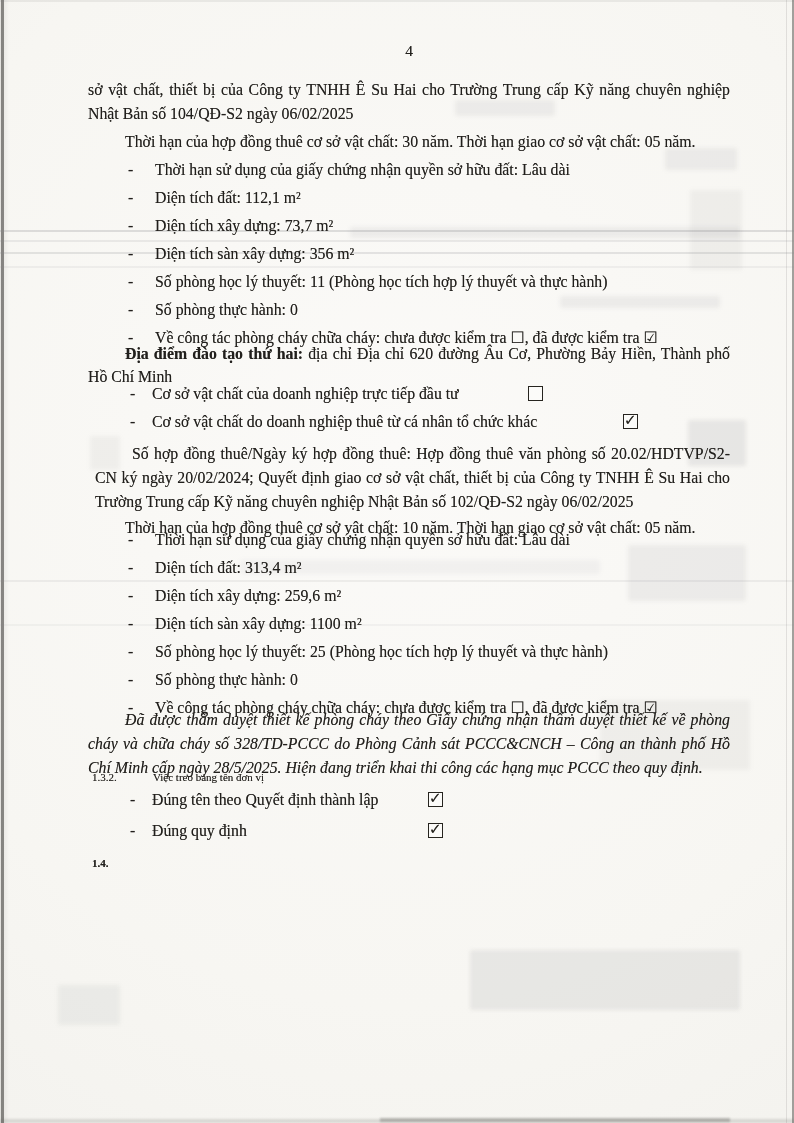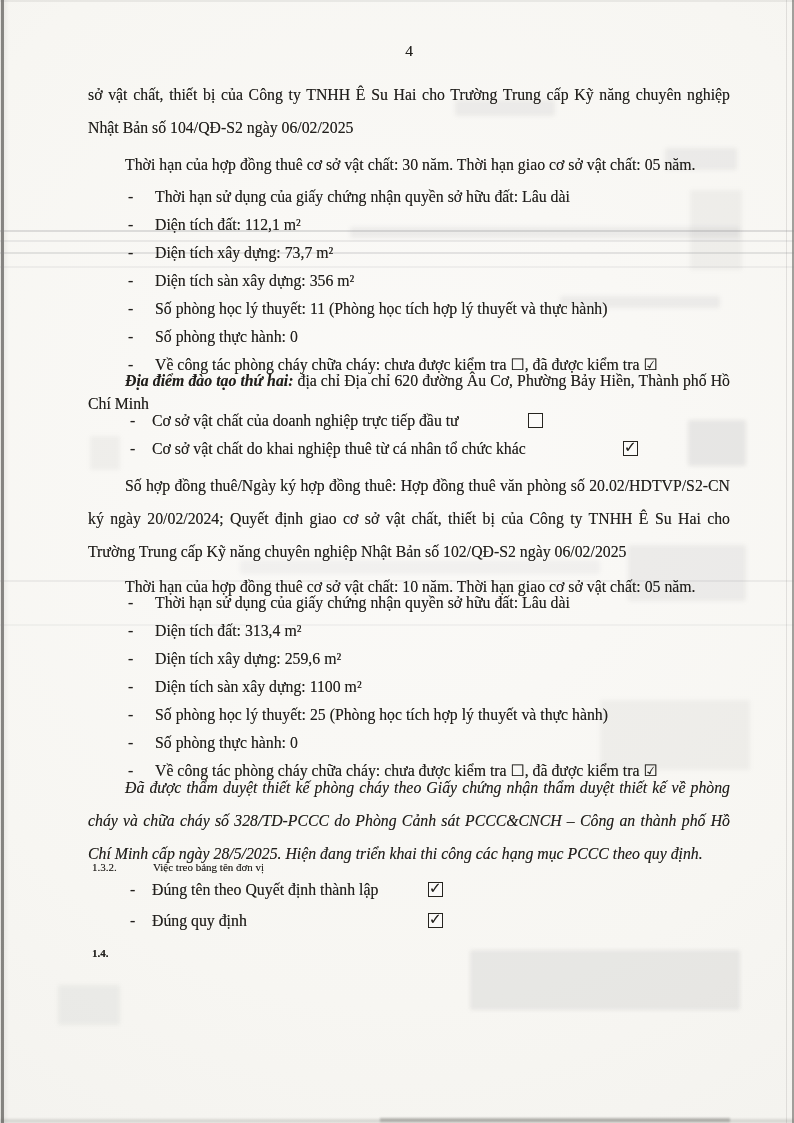--- a/index.html
+++ b/index.html
@@ -15,31 +15,31 @@
     box-sizing:border-box;
   }
   .content{
     position:relative;
     padding:42px 64px 0 88px;
     z-index:2;
     text-shadow:0 0 .5px rgba(35,32,28,.55);
   }
   .pageno{height:20px;text-align:center;font-size:15.5px;}
   p.body{
-    margin:0;font-size:15.8px;line-height:33px;
+    margin:0;font-size:15.8px;line-height:24px;
     text-align:justify;text-indent:37px;
   }
   p.cont{text-indent:0;margin-top:16px;}
   p.d1{margin-top:4px;}
   p.firecert{margin-top:2px;}
   p.loc2{margin-top:-6px;line-height:23px;}
-  p.contract2{margin-top:10px;}
+  p.contract2{margin-top:10px;margin-left:7px;}
   p.d2{margin-top:2px;}
   p.fireok{margin-top:-10px;font-style:italic;}
-  .lead-bi{font-weight:bold;font-style:italic;}
+  .lead-bi{font-weight:bold;}
   ul.dashlist{list-style:none;margin:6px 0 0 0;padding:0 0 0 40px;}
   ul.dashlist li{
     position:relative;font-size:15.8px;line-height:20px;
     margin-bottom:8px;padding-left:27px;height:20px;white-space:nowrap;
   }
   ul.dashlist li:last-child{margin-bottom:0;}
   ul.dashlist li .dash{position:absolute;left:0;top:0;}
   ul.list2{margin-top:-10px;}
   .cbrow{
     position:relative;font-size:15.8px;line-height:20px;height:20px;
@@ -147,21 +147,21 @@
     <p class="body loc2"><span class="lead-bi">Địa điểm đào tạo thứ hai:</span><span> địa chỉ Địa chỉ 620 đường Âu Cơ, Phường Bảy Hiền, Thành phố Hồ Chí Minh</span></p>
 
     <div class="cbrows">
       <div class="cbrow">
         <span class="dash">-</span>
         <span>Cơ sở vật chất của doanh nghiệp trực tiếp đầu tư</span>
         <span class="cb cb-p1"></span>
       </div>
       <div class="cbrow">
         <span class="dash">-</span>
-        <span>Cơ sở vật chất do khai nghiệp thuê từ cá nhân tổ chức khác</span>
+        <span>Cơ sở vật chất do doanh nghiệp thuê từ cá nhân tổ chức khác</span>
         <span class="cb cb-p2 checked"></span>
       </div>
     </div>
 
     <p class="body contract2">Số hợp đồng thuê/Ngày ký hợp đồng thuê: Hợp đồng thuê văn phòng số 20.02/HDTVP/S2-CN ký ngày 20/02/2024; Quyết định giao cơ sở vật chất, thiết bị của Công ty TNHH Ê Su Hai cho Trường Trung cấp Kỹ năng chuyên nghiệp Nhật Bản số 102/QĐ-S2 ngày 06/02/2025</p>
 
     <p class="body d2">Thời hạn của hợp đồng thuê cơ sở vật chất: 10 năm. Thời hạn giao cơ sở vật chất: 05 năm.</p>
 
     <ul class="dashlist list2">
       <li><span class="dash">-</span><span>Thời hạn sử dụng của giấy chứng nhận quyền sở hữu đất: Lâu dài</span></li>

